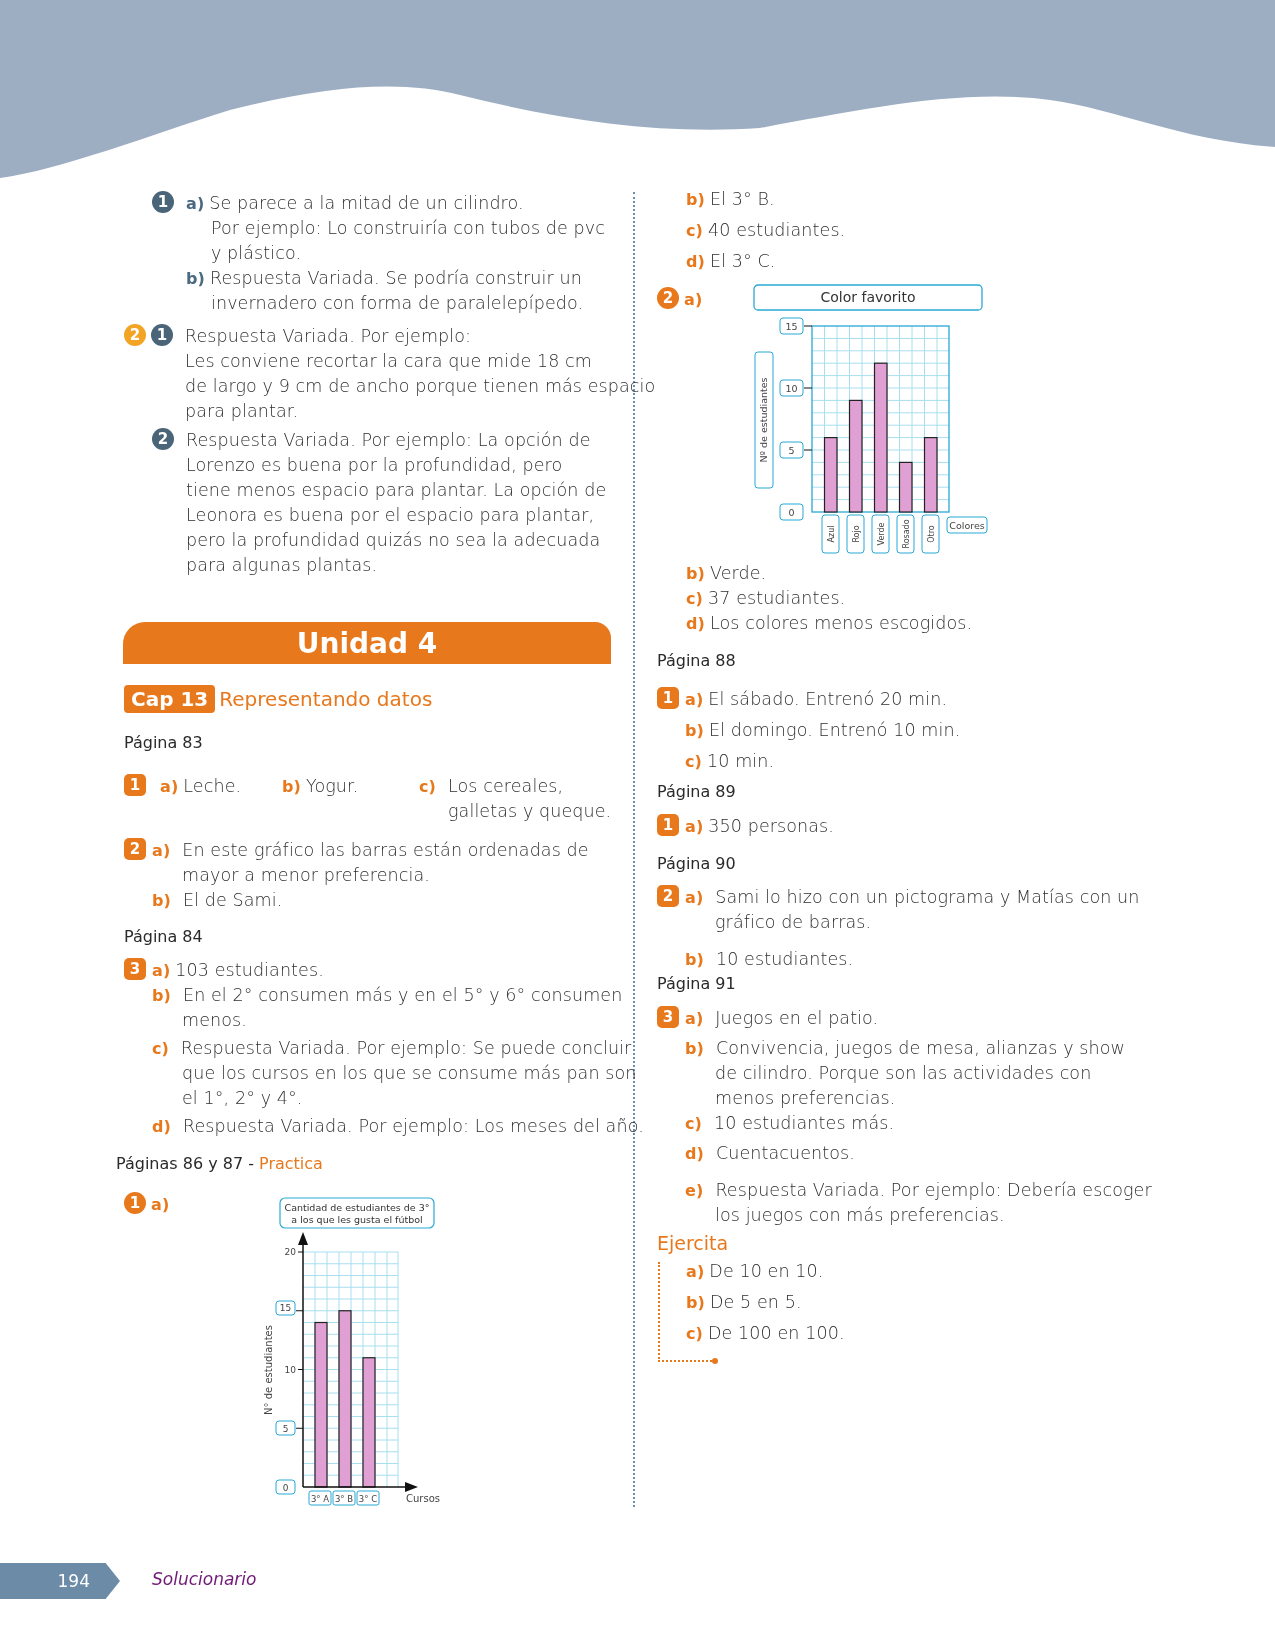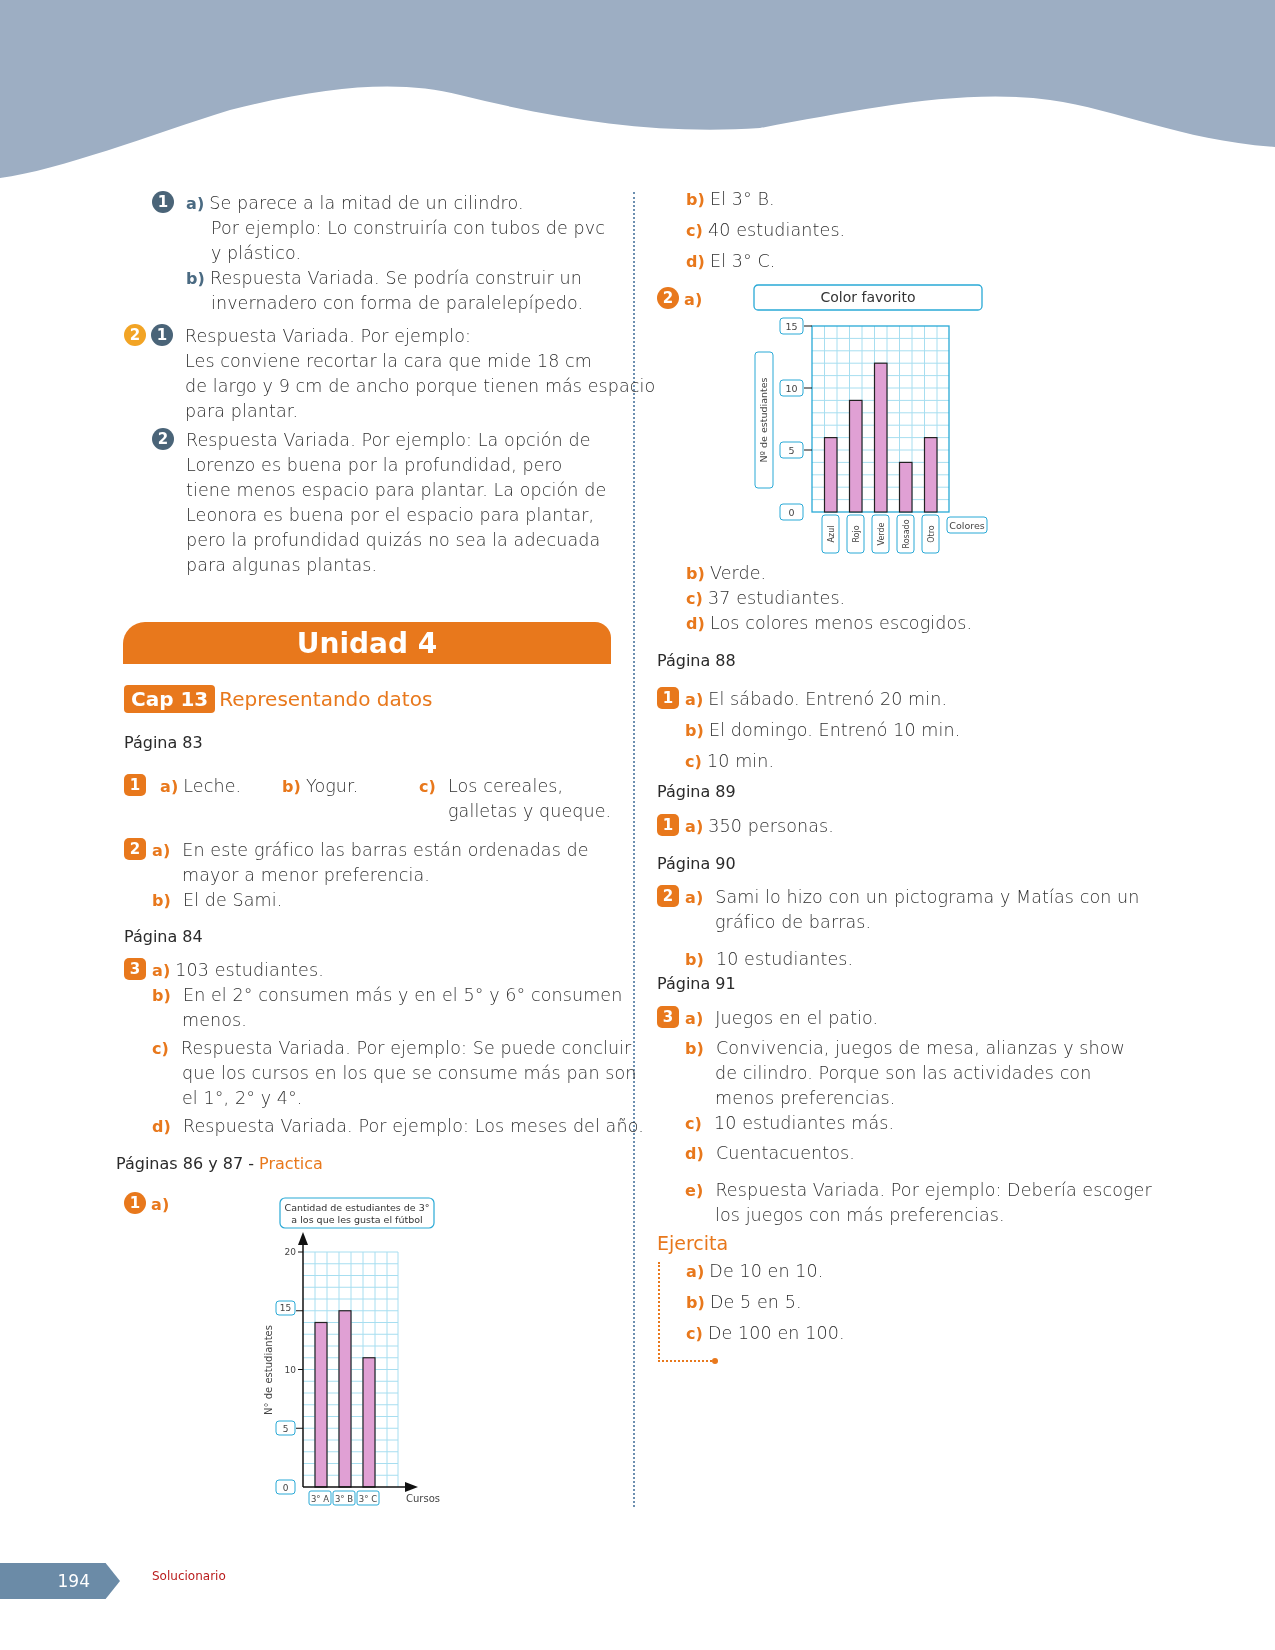--- a/index.html
+++ b/index.html
@@ -14,21 +14,21 @@
   .circ.orange { background: #f2a425; }
   .circ.orange2 { background: #e8781c; }
   .sq { display: inline-block; width: 22px; height: 22px; border-radius: 5px; background: #e8781c; color: #fff; font-weight: bold; font-size: 15px; line-height: 22px; text-align: center; }
   .heading { font-size: 16px; color: #2a2a2a; font-family: "DejaVu Sans", sans-serif; }
   .unidad { position: absolute; left: 123px; top: 622px; width: 488px; height: 42px; background: #e8781c; border-radius: 22px 16px 0 0; color: #fff; text-align: center; font-size: 28px; font-weight: bold; line-height: 44px; }
   .cap-box { display: inline-block; background: #e8781c; color: #fff; font-weight: bold; font-size: 20px; padding: 2px 7px; border-radius: 4px; }
   .cap-title { color: #e8781c; font-size: 20px; margin-left: 4px; }
   .divider { position: absolute; left: 633px; top: 192px; width: 0; height: 1315px; border-left: 2px dotted #6c8fb0; }
   .row { position: absolute; display: flex; align-items: flex-start; }
   .footer-tab { position: absolute; left: 0; top: 1563px; width: 120px; height: 36px; background: #6b8ba7; border-radius: 0 8px 8px 0; clip-path: polygon(0 0, 88% 0, 100% 50%, 88% 100%, 0 100%); color: #fff; font-size: 17px; text-align: right; padding-right: 30px; line-height: 36px; }
-  .footer-text { position: absolute; left: 152px; top: 1569px; font-size: 12px; color: #b91c1c; }
+  .footer-text { position: absolute; left: 152px; top: 1569px; font-size: 17px; color: #701a75; font-style: italic; }
   .practica { color: #e8781c; }
   .ejercita-title { color: #e8781c; font-size: 19px; }
   .ejercita-line { position: absolute; left: 658px; top: 1262px; width: 58px; height: 100px; border-left: 2px dotted #e8781c; border-bottom: 2px dotted #e8781c; }
   .ejercita-dot { position: absolute; left: 712px; top: 1358px; width: 6px; height: 6px; border-radius: 50%; background: #e8781c; }
   svg text { font-family: "DejaVu Sans", sans-serif; }
 </style>
 </head>
 <body>
 
 <svg class="wave" viewBox="0 0 1275 180" preserveAspectRatio="none">

